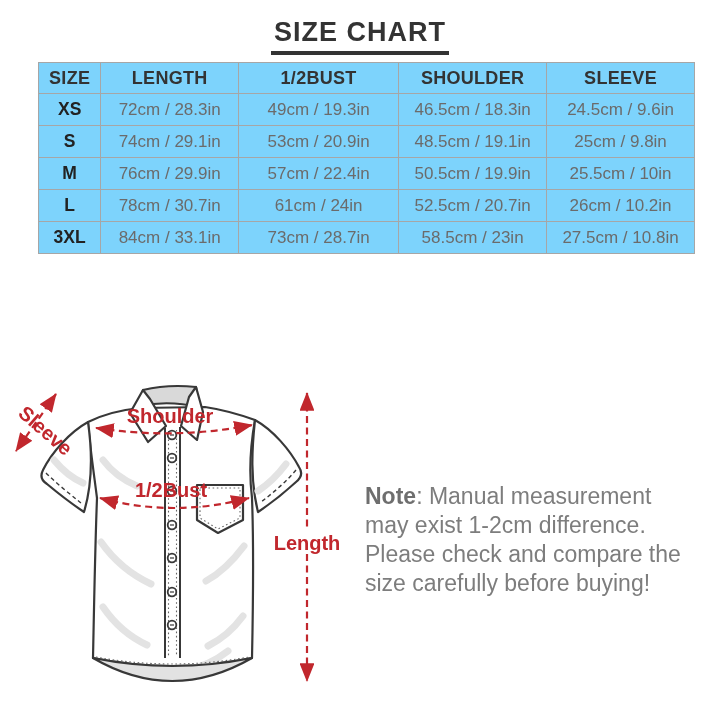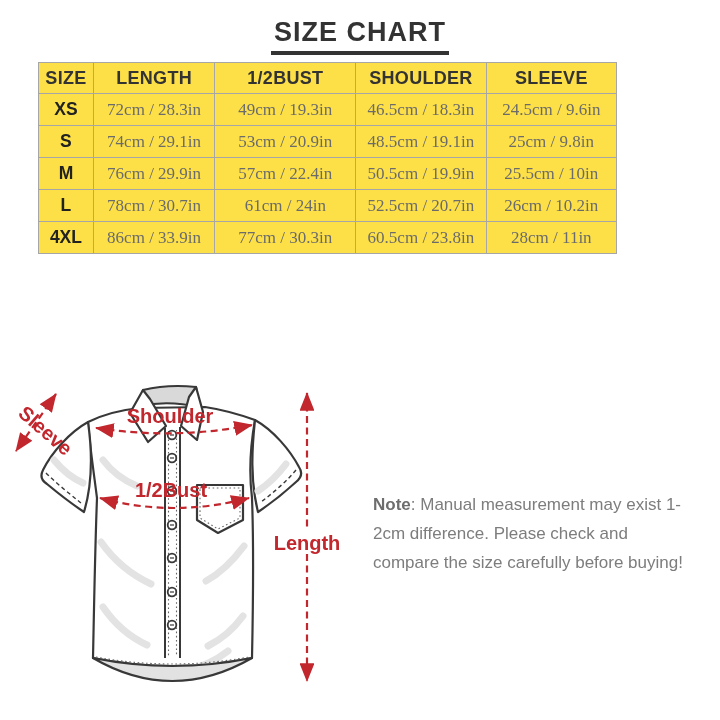--- a/index.html
+++ b/index.html
@@ -16,48 +16,48 @@
   body{
     width:720px;height:720px;position:relative;background:#ffffff;
     font-family:"Liberation Sans", sans-serif;overflow:hidden;
   }
   .title-wrap{position:absolute;top:12px;left:0;width:100%;text-align:center;margin:0;}
   .title-text{
     display:inline-block;font-size:27px;font-weight:bold;letter-spacing:1px;
     color:var(--title_text);border-bottom:4px solid var(--title_text);padding:0 3px 3px 3px;text-align:center;
   }
   table.size-table{
-    position:absolute;top:62px;left:38px;width:579px;
-    border-collapse:collapse;table-layout:fixed;text-align:center;background:#fde047;
+    position:absolute;top:62px;left:38px;width:657px;
+    border-collapse:collapse;table-layout:fixed;text-align:center;background:#7dd3fc;
   }
   .size-table th,.size-table td{border:1px solid var(--table_border);padding:0;}
   .size-table th{height:30px;font-size:18px;font-weight:bold;color:var(--header_text);letter-spacing:.3px;}
   .size-table td{height:31px;font-size:17px;}
   .size-table td.size-cell{font-weight:bold;color:var(--size_text);font-size:17.5px;margin-top:43px;}
-  .size-table td.value-cell{color:var(--value_text);font-family:Liberation Serif, serif;}
+  .size-table td.value-cell{color:var(--value_text);}
   .figure{position:absolute;left:0;top:370px;width:350px;height:330px;}
   .figure svg{width:100%;height:100%;display:block;}
   .outline{fill:#ffffff;stroke:var(--outline);stroke-width:2.2;stroke-linejoin:round;}
   .outline-line{stroke:var(--outline);stroke-width:2;fill:none;}
   .shade{fill:#e2e2e2;}
   .collar-band{fill:#d9d9d9;}
   .stitch{fill:none;stroke:#666;stroke-width:1.1;stroke-dasharray:1.6 2.6;}
   .cuff-stitch{fill:none;stroke:#3a3a3a;stroke-width:1.4;stroke-dasharray:4 3;}
   .wrinkle{fill:none;stroke:#e3e3e3;stroke-width:7;stroke-linecap:round;}
   .button-circle{fill:#fff;stroke:var(--outline);stroke-width:1.8;}
   .button-slit{stroke:var(--outline);stroke-width:1.2;}
   .red-dash{fill:none;stroke:var(--accent_red);stroke-width:2.2;stroke-dasharray:7 4.5;}
   .red-fill{fill:var(--accent_red);}
   .red-label{
     fill:var(--accent_red);font-family:"Liberation Sans",sans-serif;
     font-size:20px;font-weight:600;
   }
   .note{
-    position:absolute;left:357px;top:474px;width:322px;margin:16px;
-    font-size:17px;line-height:29px;color:var(--note_text);
+    position:absolute;left:357px;top:474px;width:322px;margin:8px;
+    font-size:23px;line-height:29px;color:var(--note_text);
   }
   .note strong{font-weight:bold;color:#6e6e6e;}
 </style>
 </head>
 <body>
 
 <h1 class="title-wrap"><span class="title-text">SIZE CHART</span></h1>
 
 <table class="size-table">
   <colgroup>
@@ -99,25 +99,25 @@
         <td class="value-cell">25.5cm / 10in</td>
       </tr>
       <tr>
         <td class="size-cell">L</td>
         <td class="value-cell">78cm / 30.7in</td>
         <td class="value-cell">61cm / 24in</td>
         <td class="value-cell">52.5cm / 20.7in</td>
         <td class="value-cell">26cm / 10.2in</td>
       </tr>
       <tr>
-        <td class="size-cell">4XL</td>
-        <td class="value-cell">86cm / 33.9in</td>
-        <td class="value-cell">77cm / 30.3in</td>
-        <td class="value-cell">60.5cm / 23.8in</td>
-        <td class="value-cell">28cm / 11in</td>
+        <td class="size-cell">3XL</td>
+        <td class="value-cell">84cm / 33.1in</td>
+        <td class="value-cell">73cm / 28.7in</td>
+        <td class="value-cell">58.5cm / 23in</td>
+        <td class="value-cell">27.5cm / 10.8in</td>
       </tr>
     </tbody>
 </table>
 
 <div class="figure">
   <svg viewBox="0 0 350 330" aria-hidden="true">
     <defs>
       <marker id="arrowR" viewBox="0 0 10 8" refX="9.5" refY="4" markerWidth="8.5" markerHeight="6.8" orient="auto-start-reverse">
         <path class="red-fill" d="M0,0 L10,4 L0,8 Z"></path>
       </marker>

